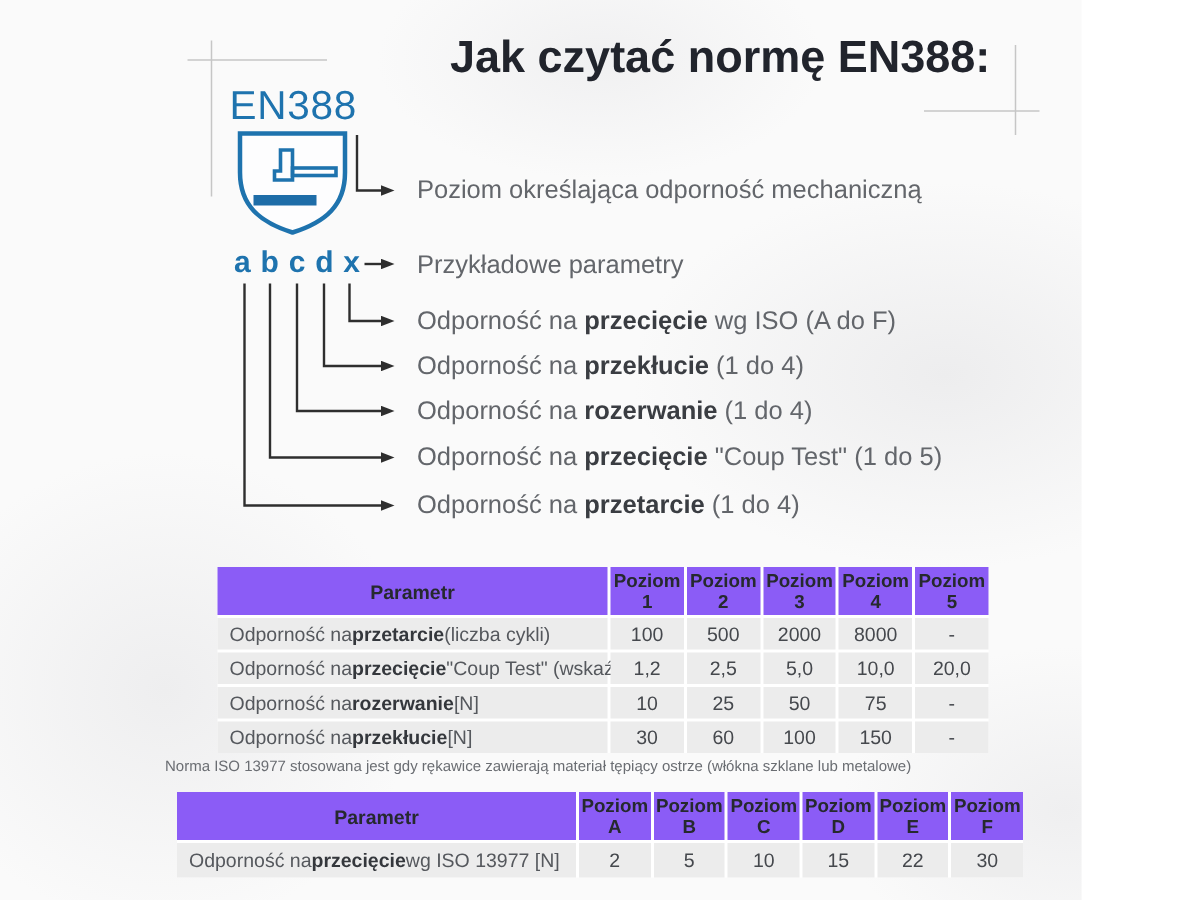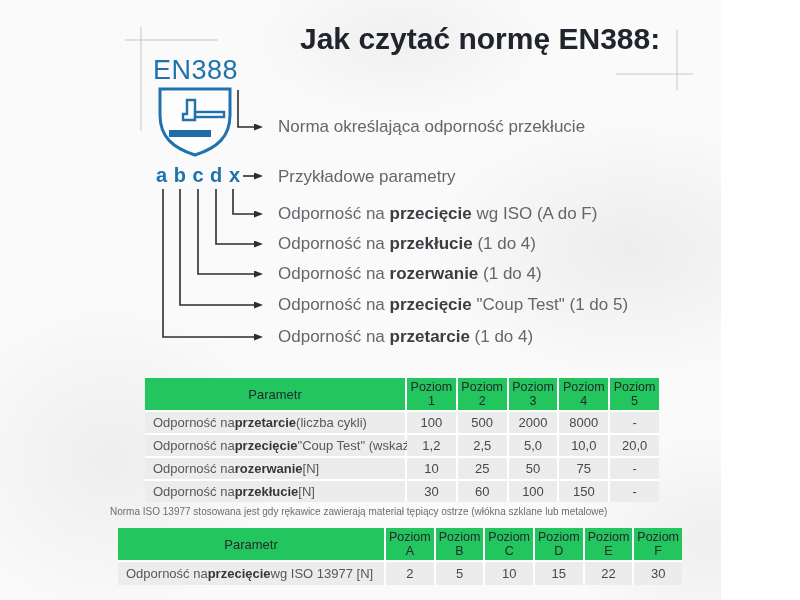--- a/index.html
+++ b/index.html
@@ -36,21 +36,21 @@
     font-size:17px;color:#63666b;white-space:nowrap;
   }
   .callout b{font-weight:700;color:#3a3d42;}
 
   .tbl{
     position:absolute;display:grid;gap:2px;background:#ffffff;
   }
   .tbl1{left:145px;top:378px;width:514px;grid-template-columns:260px repeat(5,1fr);}
   .tbl2{left:118px;top:528px;width:564px;grid-template-columns:266px repeat(6,1fr);}
   .cell{background:#ececec;display:flex;align-items:center;justify-content:center;font-size:13px;color:#45484d;}
-  .cell.hdr{background:#22c55e;height:32px;font-weight:400;color:#26292e;}
+  .cell.hdr{background:#8b5cf6;height:32px;font-weight:700;color:#26292e;}
   .cell.lvl{flex-direction:column;line-height:1.15;font-size:12.5px;}
   .cell.param{justify-content:flex-start;padding-left:8px;color:#55585d;white-space:nowrap;}
   .cell.param b{font-weight:700;color:#34373c;}
   .tbl1 .cell{height:21px;}
   .tbl2 .cell{height:23px;}
   .tbl .cell.hdr{height:32px;}
 
   .note{
     position:absolute;left:110px;top:506px;width:600px;
     font-size:10px;color:#6a6d72;
@@ -102,21 +102,21 @@
   </svg>
 
   <div class="letters">
     <span>a</span>
     <span>b</span>
     <span>c</span>
     <span>d</span>
     <span>x</span>
   </div>
 
-  <div class="callout" style="top:127px">Norma określająca odporność przekłucie</div>
+  <div class="callout" style="top:127px">Poziom określająca odporność mechaniczną</div>
   <div class="callout" style="top:177px">Przykładowe parametry</div>
 
   <div class="callout" style="top:214px"><span>Odporność na </span><b>przecięcie</b><span> wg ISO (A do F)</span></div>
   <div class="callout" style="top:244px"><span>Odporność na </span><b>przekłucie</b><span> (1 do 4)</span></div>
   <div class="callout" style="top:274px"><span>Odporność na </span><b>rozerwanie</b><span> (1 do 4)</span></div>
   <div class="callout" style="top:305px"><span>Odporność na </span><b>przecięcie</b><span> "Coup Test" (1 do 5)</span></div>
   <div class="callout" style="top:337px"><span>Odporność na </span><b>przetarcie</b><span> (1 do 4)</span></div>
 
   <div class="tbl tbl1">
     <div class="cell hdr">Parametr</div>

